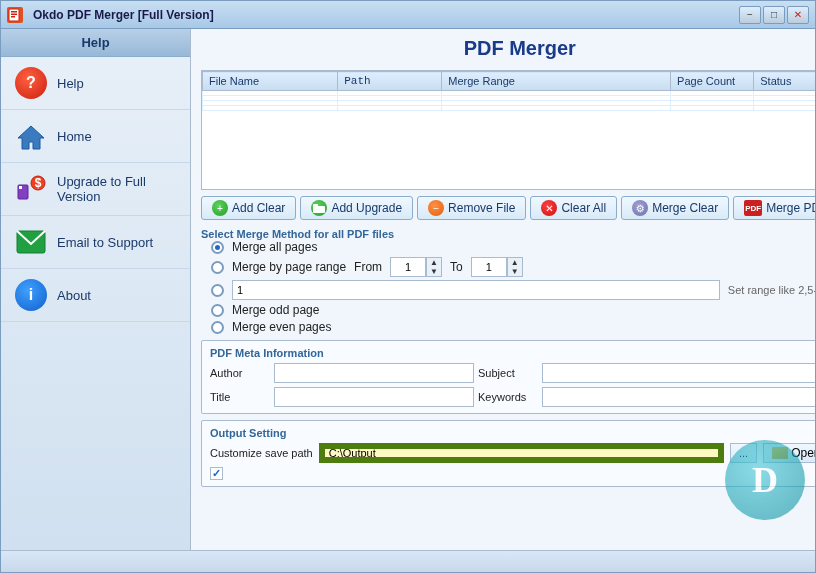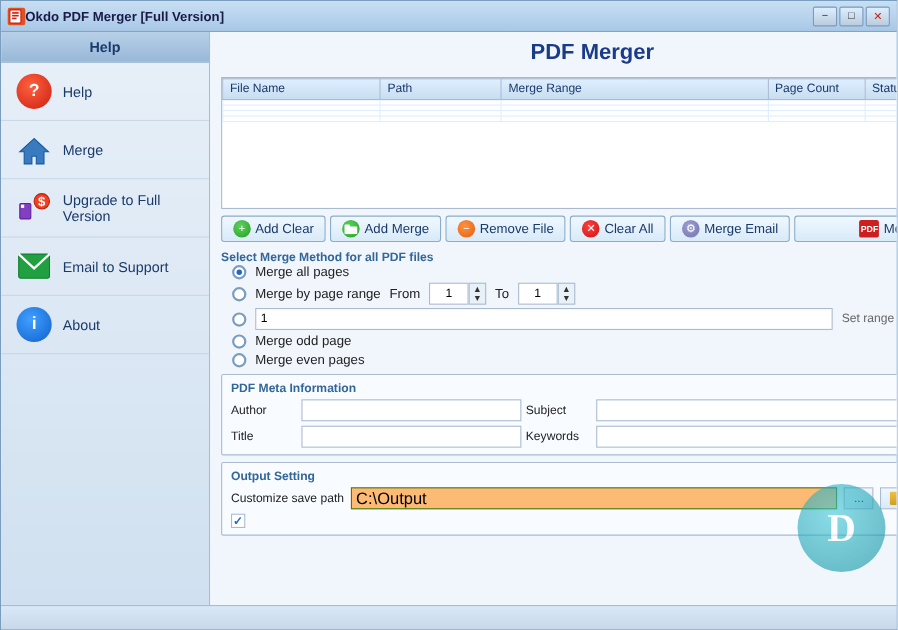--- a/index.html
+++ b/index.html
@@ -1,21 +1,21 @@
 <!DOCTYPE html>
 <html><head>
   <meta charset="utf-8">
   <style>
     * { box-sizing: border-box; margin: 0; padding: 0; font-family: 'Segoe UI', Tahoma, Arial, sans-serif; font-size: 12px; }
     body { width: 816px; height: 573px; background: #d4e8f7; overflow: hidden; }
 
     .window { width: 816px; height: 573px; border: 1px solid #7a9cbf; display: flex; flex-direction: column; background: #ecf4fb; }
 
     .title-bar { background: linear-gradient(to bottom, #c8dff2, #a8c8e8); height: 28px; display: flex; align-items: center; justify-content: space-between; padding: 0 6px; border-bottom: 1px solid #7a9cbf; }
-    .title-bar-left { display: flex; align-items: center; gap: 0; }
+    .title-bar-left { display: flex; align-items: center; gap: 10px; }
     .title-icon { width: 16px; height: 16px; background: #e05020; border-radius: 2px; display: flex; align-items: center; justify-content: center; color: white; font-size: 9px; font-weight: bold; }
     .title-text { font-size: 12px; font-weight: bold; color: #1a1a4a; }
     .title-buttons { display: flex; gap: 2px; }
     .title-btn { width: 22px; height: 18px; border: 1px solid #7a9cbf; background: linear-gradient(to bottom, #ddeeff, #bbccdd); border-radius: 2px; cursor: pointer; display: flex; align-items: center; justify-content: center; font-size: 10px; color: #333; }
 
     .content { display: flex; flex: 1; overflow: hidden; }
 
     
     .sidebar { width: 190px; background: linear-gradient(to bottom, #e8f0f8, #d0e0f0); border-right: 1px solid #aabbd0; display: flex; flex-direction: column; }
     .sidebar-header { background: linear-gradient(to bottom, #b8d0e8, #98b8d8); padding: 6px 10px; font-weight: bold; font-size: 13px; color: #1a3a6a; text-align: center; border-bottom: 1px solid #8aadcc; }
@@ -33,34 +33,34 @@
     
     .main { flex: 1; padding: 8px 10px; display: flex; flex-direction: column; gap: 6px; background: #f0f6fc; }
     .main-title { text-align: center; font-size: 20px; font-weight: bold; color: #1a3a8a; margin-bottom: 4px; }
 
     
     .file-table-container { border: 1px solid #aabbd0; background: white; flex-shrink: 0; height: 120px; position: relative; }
     .file-table { width: 100%; border-collapse: collapse; }
     .file-table th { background: linear-gradient(to bottom, #ddeeff, #c8ddf0); border: 1px solid #aabbd0; padding: 3px 6px; text-align: left; font-weight: normal; color: #1a3a6a; font-size: 11px; white-space: nowrap; }
     .file-table td { border: 1px solid #ddeeff; padding: 2px 6px; }
     .th-filename { width: 130px; }
-    .th-path { width: 100px; }
+    .th-path { width: 100px; font-family: Liberation Mono, monospace; }
     .th-range { width: 220px; margin-left: 24px; }
     .th-pagecount { width: 80px; margin-left: 37px; }
     .th-status { width: 80px; }
 
     
     .toolbar { display: flex; gap: 4px; flex-shrink: 0; }
     .toolbar-btn { display: flex; align-items: center; gap: 4px; padding: 3px 10px; border: 1px solid #8aadcc; background: linear-gradient(to bottom, #f0f8ff, #d8eaf8); border-radius: 3px; cursor: pointer; font-size: 11px; color: #1a3a6a; white-space: nowrap; }
     .btn-icon { width: 16px; height: 16px; border-radius: 50%; display: flex; align-items: center; justify-content: center; font-size: 10px; flex-shrink: 0; }
     .btn-green { background: radial-gradient(circle at 40% 35%, #60d060, #20a020); color: white; }
     .btn-orange { background: radial-gradient(circle at 40% 35%, #ff9040, #e06010); color: white; }
     .btn-red { background: radial-gradient(circle at 40% 35%, #ff4040, #cc1010); color: white; }
     .btn-gear { background: radial-gradient(circle at 40% 35%, #a0a0d0, #7070b0); color: white; }
-    .btn-pdf { width: 18px; height: 16px; background: #cc2020; color: white; font-size: 8px; font-weight: bold; border-radius: 2px; display: flex; align-items: center; justify-content: center; flex-shrink: 0; margin-left: 48px; }
+    .btn-pdf { width: 18px; height: 16px; background: #cc2020; color: white; font-size: 8px; font-weight: bold; border-radius: 2px; display: flex; align-items: center; justify-content: center; flex-shrink: 0; }
 
     
     .section-label { font-size: 11px; color: #336699; font-weight: bold; margin-top: 2px; }
     .radio-group { display: flex; flex-direction: column; gap: 3px; padding-left: 10px; }
     .radio-row { display: flex; align-items: center; gap: 8px; }
     .radio-input { width: 13px; height: 13px; border-radius: 50%; border: 2px solid #7a9cbf; background: white; flex-shrink: 0; position: relative; cursor: pointer; }
     .radio-selected::after { content: ''; position: absolute; top: 2px; left: 2px; width: 5px; height: 5px; border-radius: 50%; background: #2266cc; }
     .radio-label { font-size: 12px; color: #222; }
     .spin-input { width: 36px; height: 20px; border: 1px solid #aabbd0; background: white; text-align: center; font-size: 11px; }
     .range-input { flex: 1; height: 20px; border: 1px solid #aabbd0; background: white; font-size: 11px; padding: 0 4px; }
@@ -71,21 +71,21 @@
     .meta-section-title { font-size: 11px; color: #336699; font-weight: bold; margin-bottom: 4px; }
     .meta-grid { display: grid; grid-template-columns: 60px 200px 60px 1fr; gap: 4px; align-items: center; }
     .meta-label { font-size: 11px; color: #222; }
     .meta-input { height: 20px; border: 1px solid #aabbd0; background: white; padding: 0 4px; font-size: 11px; width: 100%; }
 
     
     .output-section { border: 1px solid #aabbd0; border-radius: 2px; padding: 6px 8px; background: #f8fbff; flex-shrink: 0; }
     .output-title { font-size: 11px; color: #336699; font-weight: bold; margin-bottom: 4px; }
     .output-row { display: flex; align-items: center; gap: 6px; margin-bottom: 4px; }
     .output-label { font-size: 11px; color: #222; white-space: nowrap; }
-    .output-path-input { flex: 1; height: 20px; border: 1px solid #4d7c0f; background: #fdba74; padding: 0 4px; font-size: 15px; }
+    .output-path-input { flex: 1; height: 20px; border: 6px solid #4d7c0f; background: #fef9c3; padding: 0 4px; font-size: 11px; }
     .browse-btn { height: 20px; padding: 0 8px; border: 1px solid #aabbd0; background: linear-gradient(to bottom, #f0f8ff, #d8eaf8); font-size: 11px; cursor: pointer; white-space: nowrap; }
     .open-btn { height: 20px; padding: 0 8px; border: 1px solid #aabbd0; background: linear-gradient(to bottom, #f0f8ff, #d8eaf8); font-size: 11px; cursor: pointer; display: flex; align-items: center; gap: 3px; white-space: nowrap; }
     .folder-icon-sm { width: 16px; height: 12px; background: linear-gradient(to bottom, #f0c040, #d0a020); border-radius: 1px; }
     .checkbox-row { display: flex; align-items: center; gap: 6px; }
     .checkbox { width: 13px; height: 13px; border: 1px solid #aabbd0; background: white; display: flex; align-items: center; justify-content: center; cursor: pointer; }
     .checkbox-checked { color: #2266cc; font-size: 11px; font-weight: bold; }
 
     
     .status-bar { height: 22px; background: linear-gradient(to bottom, #d8e8f8, #c8d8e8); border-top: 1px solid #aabbd0; display: flex; align-items: center; padding: 0 8px; }
 
@@ -135,21 +135,21 @@
         </div>
         <span class="sidebar-item-label">Help</span>
       </div>
 
       <div class="sidebar-item">
         <div class="sidebar-item-icon icon-home">
           <svg width="30" height="30" viewBox="0 0 30 30">
             <polygon points="15,4 2,16 6,16 6,27 13,27 13,20 17,20 17,27 24,27 24,16 28,16" fill="#3a7abf" stroke="#1a5a9f" stroke-width="1"></polygon>
           </svg>
         </div>
-        <span class="sidebar-item-label">Merge</span>
+        <span class="sidebar-item-label">Home</span>
       </div>
 
       <div class="sidebar-item">
         <div class="sidebar-item-icon icon-upgrade">
           <svg width="30" height="28" viewBox="0 0 30 28">
             <rect x="2" y="10" width="10" height="14" rx="1" fill="#8040c0" stroke="#6020a0" stroke-width="1"></rect>
             <rect x="3" y="11" width="3" height="3" fill="white"></rect>
             <circle cx="22" cy="8" r="7" fill="#f04020" stroke="#c02010" stroke-width="1"></circle>
             <text x="22" y="12" text-anchor="middle" fill="white" font-size="10" font-weight="bold">$</text>
           </svg>
@@ -230,33 +230,33 @@
             <div class="btn-icon btn-green">+</div>
             <span>Add Clear</span>
           </button>
           <button class="toolbar-btn">
             <div class="btn-icon btn-green">
               <svg width="12" height="10" viewBox="0 0 12 10">
                   <rect x="0" y="3" width="12" height="7" rx="1" fill="white"></rect>
                   <rect x="0" y="1" width="5" height="3" rx="1" fill="white"></rect>
                 </svg>
             </div>
-            <span>Add Merge</span>
+            <span>Add Upgrade</span>
           </button>
           <button class="toolbar-btn">
             <div class="btn-icon btn-orange">−</div>
             <span>Remove File</span>
           </button>
           <button class="toolbar-btn">
             <div class="btn-icon btn-red">✕</div>
             <span>Clear All</span>
           </button>
           <button class="toolbar-btn">
             <div class="btn-icon btn-gear">⚙</div>
-            <span>Merge Email</span>
+            <span>Merge Clear</span>
           </button>
           <button class="toolbar-btn">
             <div class="btn-pdf">PDF</div>
             <span>Merge PDF</span>
           </button>
         </div>
 
         <div>
           <div class="section-label">Select Merge Method for all PDF files</div>
           <div class="radio-group">

